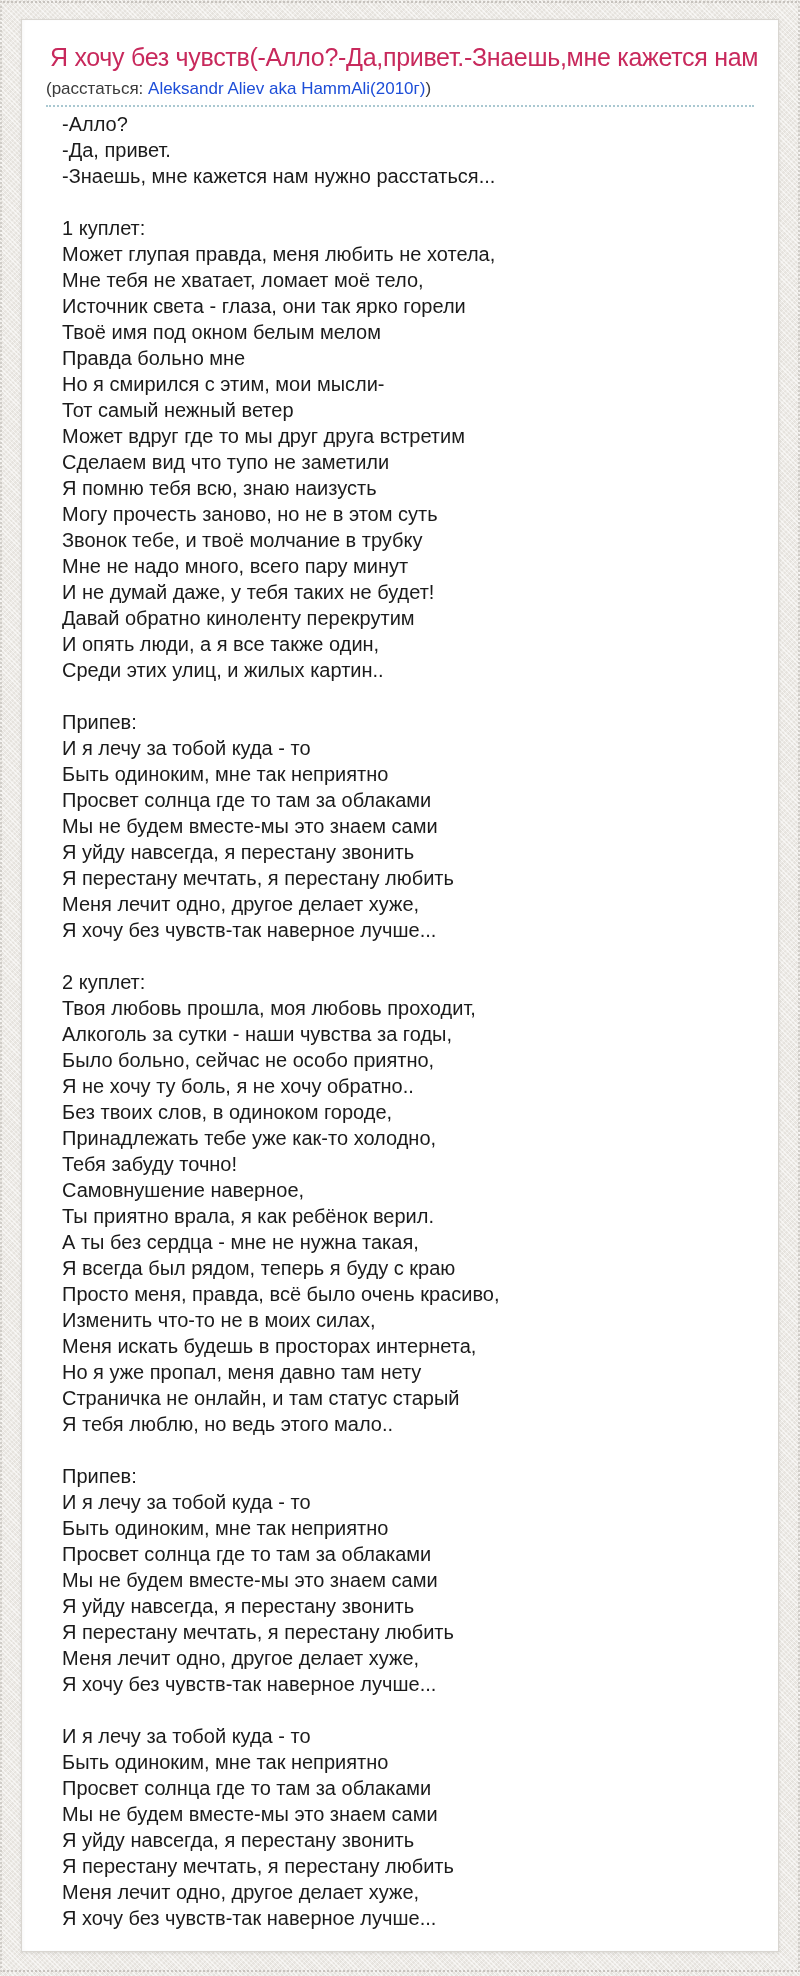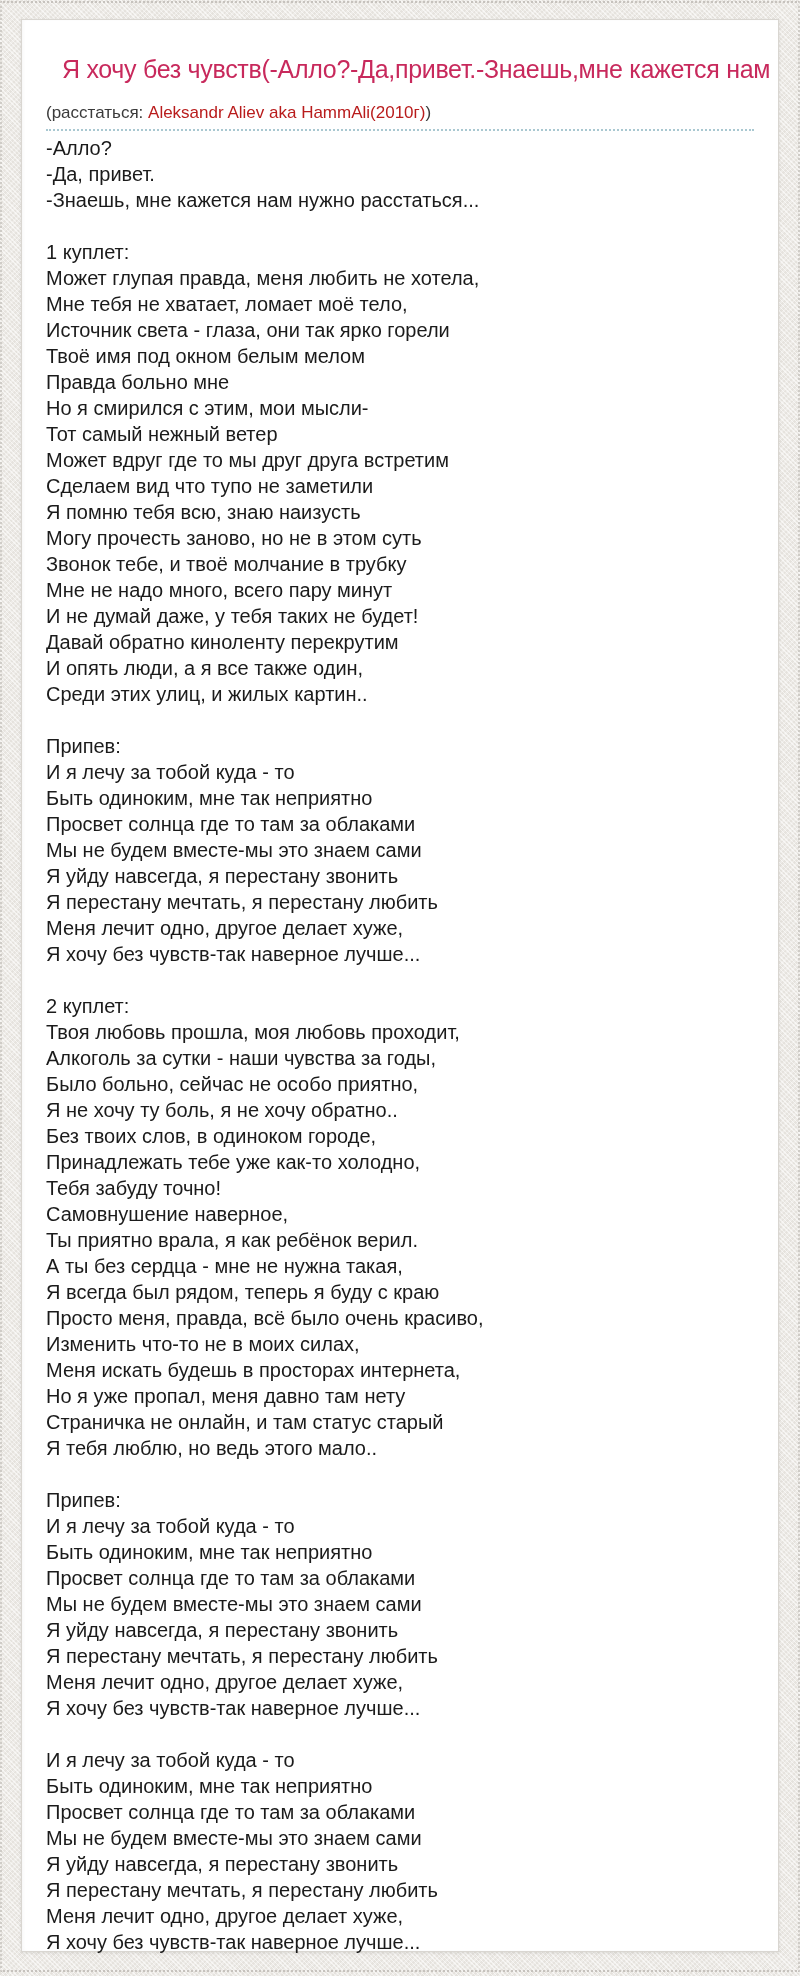--- a/index.html
+++ b/index.html
@@ -32,43 +32,43 @@
     top: 19px;
     width: 758px;
     height: 1933px;
     box-sizing: border-box;
     background: #ffffff;
     border: 1px solid #d9d6d1;
     box-shadow: 0 1px 3px rgba(60,55,50,0.12), inset 2px 0 4px -2px rgba(60,55,50,0.07);
     padding: 16px 24px 28px 24px;
   }
   .song-title {
-    margin: 16px;
+    margin: 4px;
     font-size: 25px;
     line-height: 34px;
     font-weight: 400;
     letter-spacing: -0.3px;
     color: #c8295c;
     white-space: nowrap;
   }
   .artist-line {
     margin-top: 2px;
     font-size: 17px;
     line-height: 21px;
     color: #3a3a3a;
     padding-bottom: 6px;
     border-bottom: 2px dotted #a9c8d1;
   }
   .artist-link {
-    color: #b91c1c;
+    color: #1d4ed8;
     text-decoration: none;
     cursor: pointer;
   }
   .lyrics {
-    margin: 4px 0 0 0;
+    margin: 4px 0 0 16px;
     font-family: "Liberation Sans", "DejaVu Sans", sans-serif;
     font-size: 20px;
     line-height: 26px;
     color: #1b1b1b;
     white-space: pre-line;
   }
 </style>
 </head>
 <body>
 

